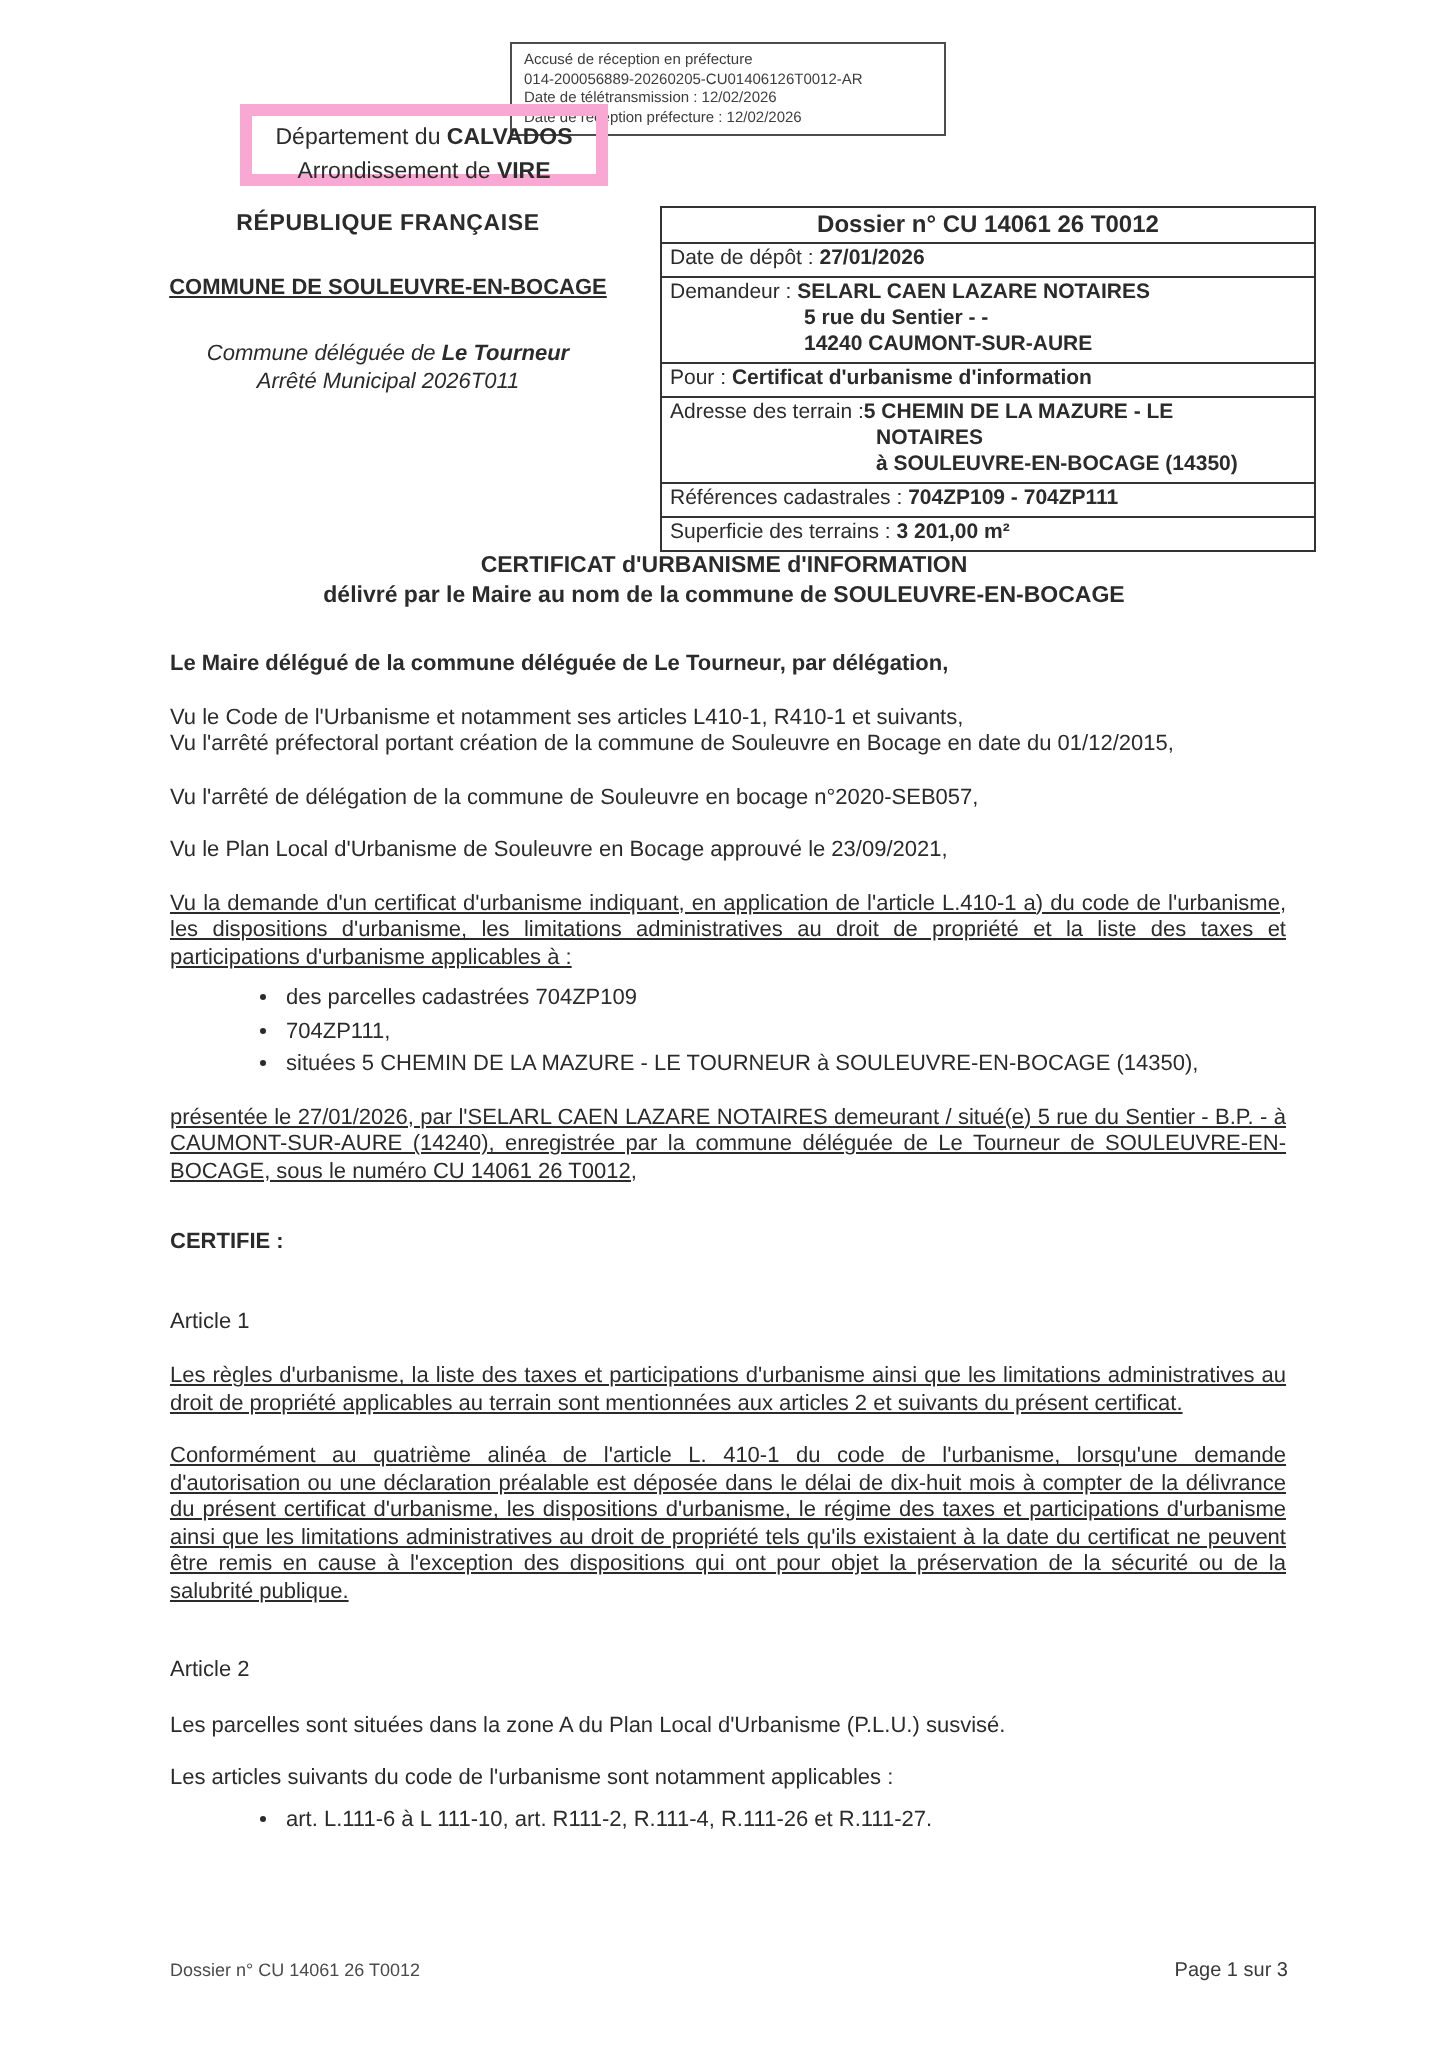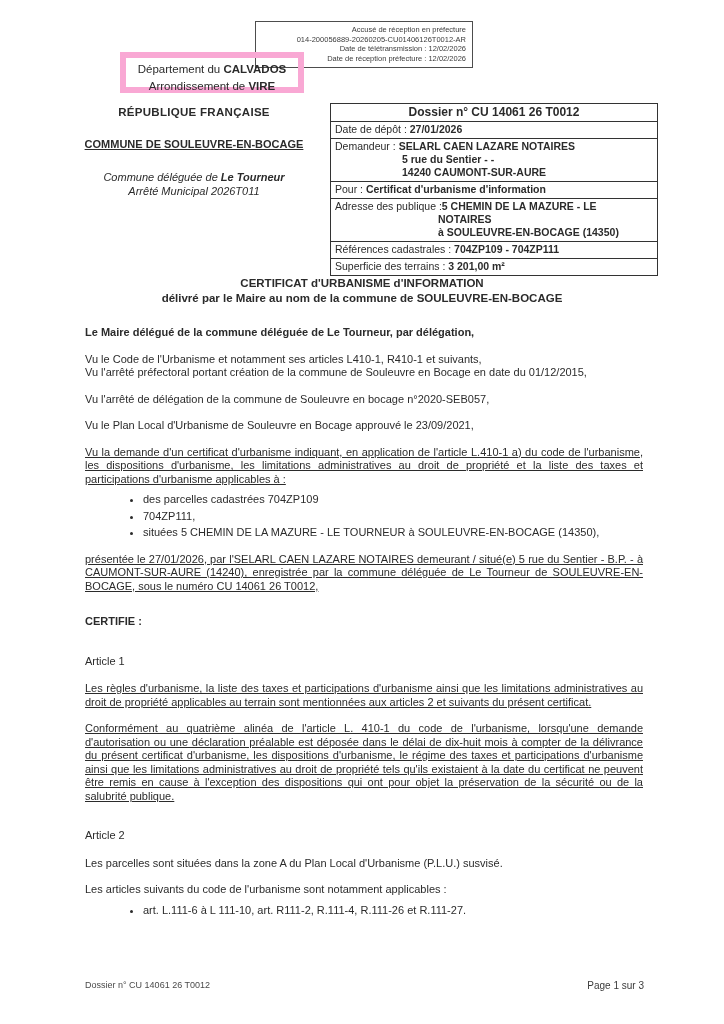--- a/index.html
+++ b/index.html
@@ -19,21 +19,20 @@
   .stamp-box {
     position: absolute;
     left: 255px; top: 21px;
     width: 218px;
     border: 1px solid #4d4d4d;
     padding: 3px 6px 4px 6px;
     font-size: 7.5px;
     line-height: 9.5px;
     color: #3c3c3c;
     background: transparent;
-    text-align: right;
   }
 
   
   .dept-box {
     position: absolute;
     left: 120px; top: 52px;
     width: 184px; height: 41px;
     border: 6px solid #f9a8d4;
     text-align: center;
     font-size: 11.5px;
@@ -159,21 +158,21 @@
   <div class="dossier-table">
     <div class="trow t-header">Dossier n° CU 14061 26 T0012</div>
     <div class="trow"><span>Date de dépôt : </span><span class="tval">27/01/2026</span></div>
     <div class="trow">
       <div><span>Demandeur : </span><span class="tval">SELARL CAEN LAZARE NOTAIRES</span></div>
       <div class="cont-demandeur">5 rue du Sentier -  -</div>
       <div class="cont-demandeur">14240 CAUMONT-SUR-AURE</div>
     </div>
     <div class="trow"><span>Pour : </span><span class="tval">Certificat d'urbanisme d'information</span></div>
     <div class="trow">
-      <div><span>Adresse des publique :</span><span class="tval">5 CHEMIN DE LA MAZURE - LE</span></div>
+      <div><span>Adresse des terrain :</span><span class="tval">5 CHEMIN DE LA MAZURE - LE</span></div>
       <div class="cont-adresse">NOTAIRES</div>
       <div class="cont-adresse">à SOULEUVRE-EN-BOCAGE (14350)</div>
     </div>
     <div class="trow"><span>Références cadastrales : </span><span class="tval">704ZP109 - 704ZP111</span></div>
     <div class="trow"><span>Superficie des terrains : </span><span class="tval">3 201,00 m²</span></div>
   </div>
 
   <div class="main-title">
     <div>CERTIFICAT d'URBANISME d'INFORMATION</div>
     <div>délivré par le Maire au nom de la commune de SOULEUVRE-EN-BOCAGE</div>

